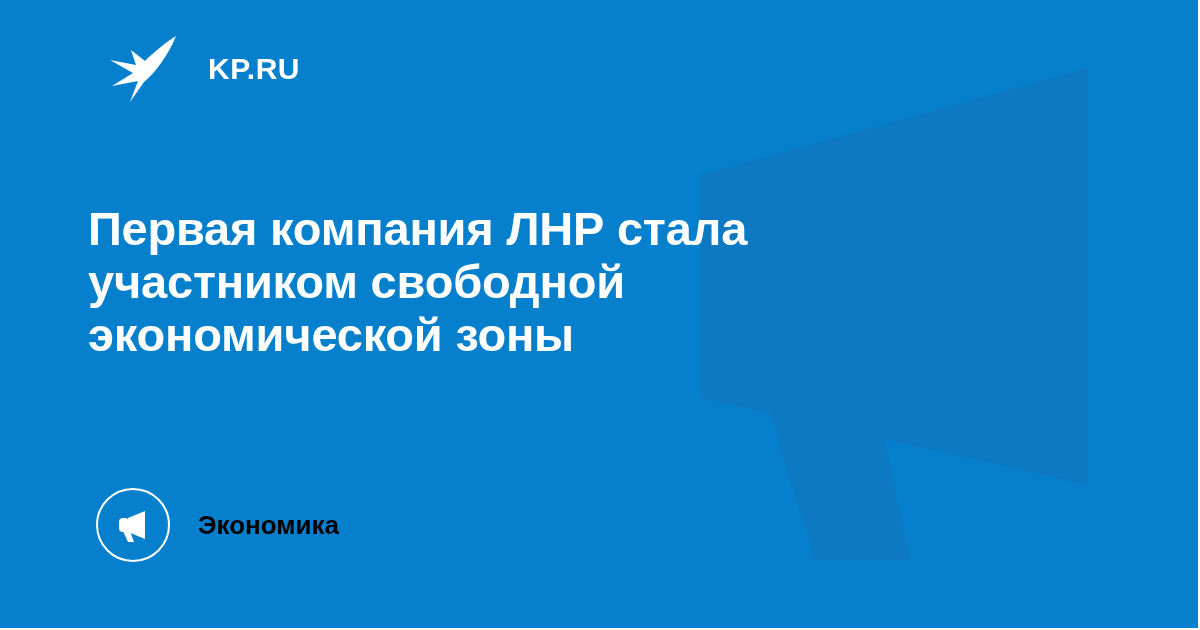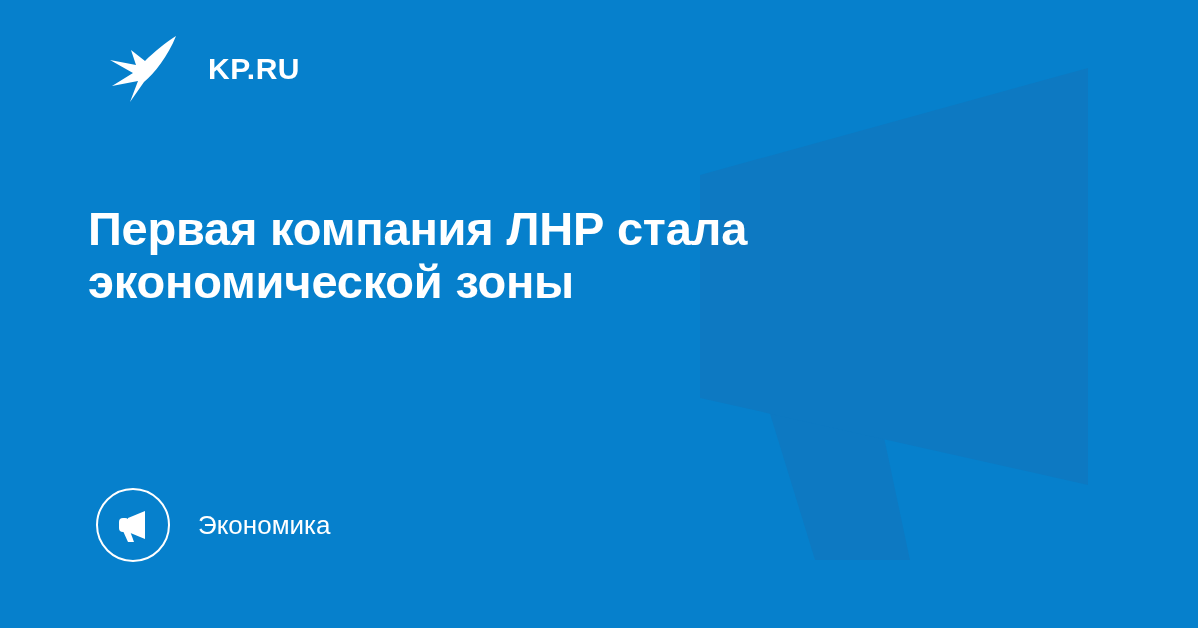--- a/index.html
+++ b/index.html
@@ -99,23 +99,23 @@
     flex: 0 0 auto;
   }
 
   .category-icon {
     width: 38px;
     height: 38px;
     display: block;
   }
 
   .category-label {
-    color: #ffffff;
+    color: #000000;
     font-size: 26px;
-    font-weight: normal;
+    font-weight: bold;
     line-height: 1;
     white-space: nowrap;
   }
 </style>
 </head>
 <body>
 
 <div class="card">
 
   <svg class="watermark" viewBox="0 0 1200 630" preserveAspectRatio="none" aria-hidden="true">
@@ -127,20 +127,21 @@
 
   <div class="brand">
     <svg class="brand-mark" viewBox="0 0 72 70" aria-hidden="true">
       <path fill="#ffffff" d="M68 2 C58 8 46 18 37 27 L23 16 L28 31 L2 26 L25 39 L4 52 L30 47 L22 68 L36 48 C46 40 60 22 68 2 Z"></path>
     </svg>
     <span class="brand-name">KP.RU</span>
   </div>
 
   <h1 class="headline">
     <span class="headline-line">Первая компания ЛНР стала</span>
+    <span class="headline-line">участником свободной</span>
     <span class="headline-line">экономической зоны</span>
   </h1>
 
   <div class="category">
     <span class="category-icon-wrap">
       <svg class="category-icon" viewBox="0 0 38 38" aria-hidden="true">
 
         <polygon fill="#ffffff" points="31,5 31,33 14,26 14,12"></polygon>
 
         <rect fill="#ffffff" x="5" y="12" width="10" height="14" rx="4"></rect>

